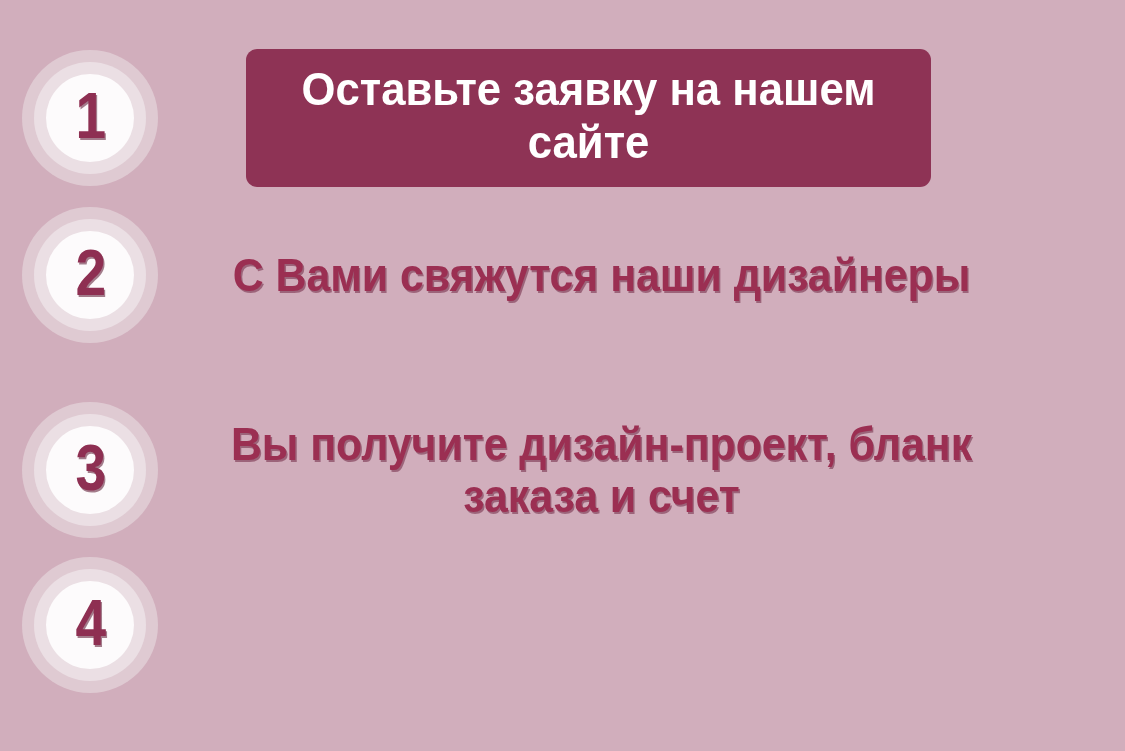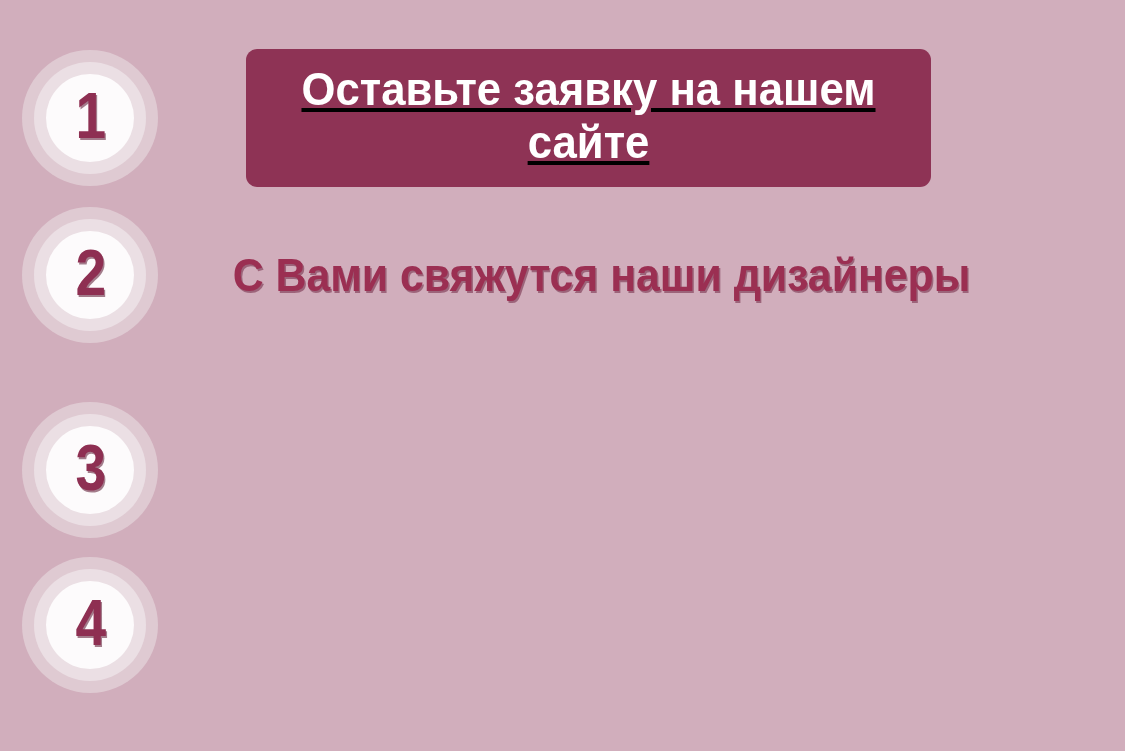--- a/index.html
+++ b/index.html
@@ -101,21 +101,20 @@
     white-space: pre-line;
   }
 
   
   .plate {
     background: #8e3355;
     border-radius: 11px;
     padding: 14px 26px 18px 26px;
     width: 685px;
     box-sizing: border-box;
-    text-decoration: underline;
   }
   .plate .step-text {
     color: #ffffff;
     text-shadow: none;
     font-size: 47px;
     line-height: 1.12;
   }
 
   
   #step-1 { top: 48px;  height: 140px; }
@@ -165,20 +164,23 @@
   <div class="step" id="step-3">
     <div class="num-wrap">
       <div class="ring-outer">
         <div class="ring-mid">
           <div class="ring-inner">
             <span class="num">3</span>
           </div>
         </div>
       </div>
     </div>
+    <div class="text-wrap">
+      <div class="step-text">Вы получите дизайн-проект, бланк заказа и счет</div>
+    </div>
   </div>
 
   <div class="step" id="step-4">
     <div class="num-wrap">
       <div class="ring-outer">
         <div class="ring-mid">
           <div class="ring-inner">
             <span class="num">4</span>
           </div>
         </div>

